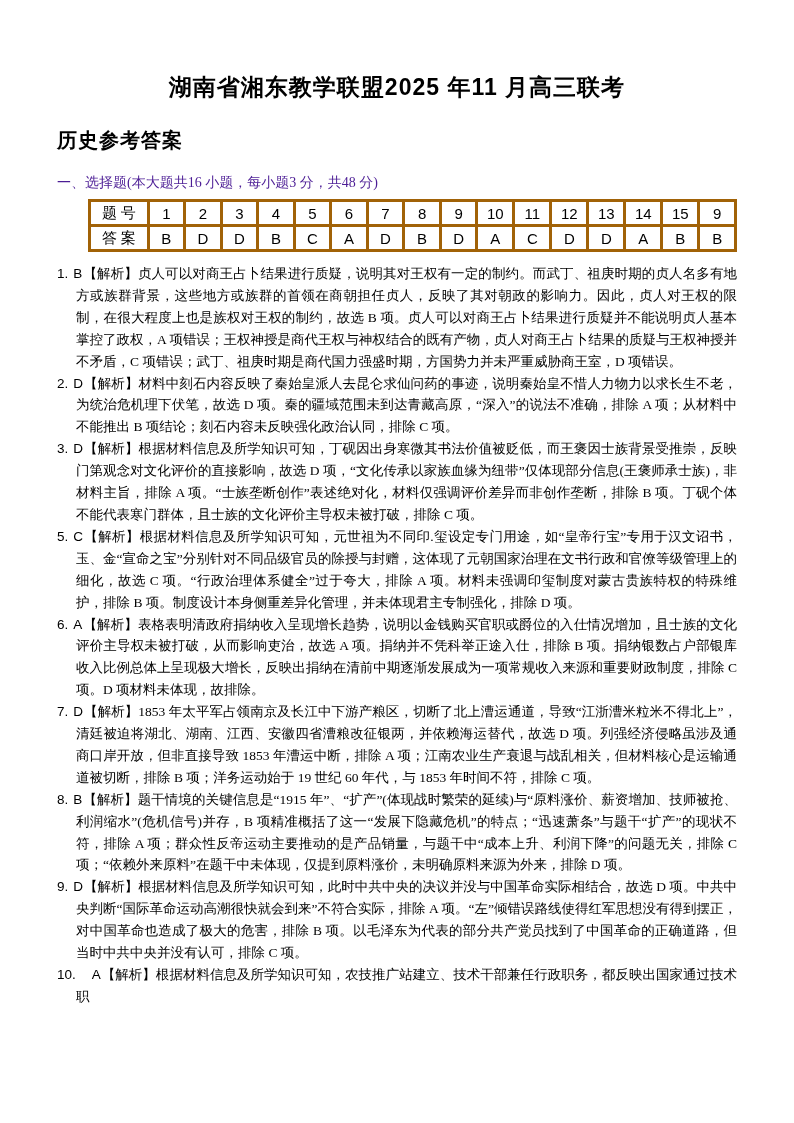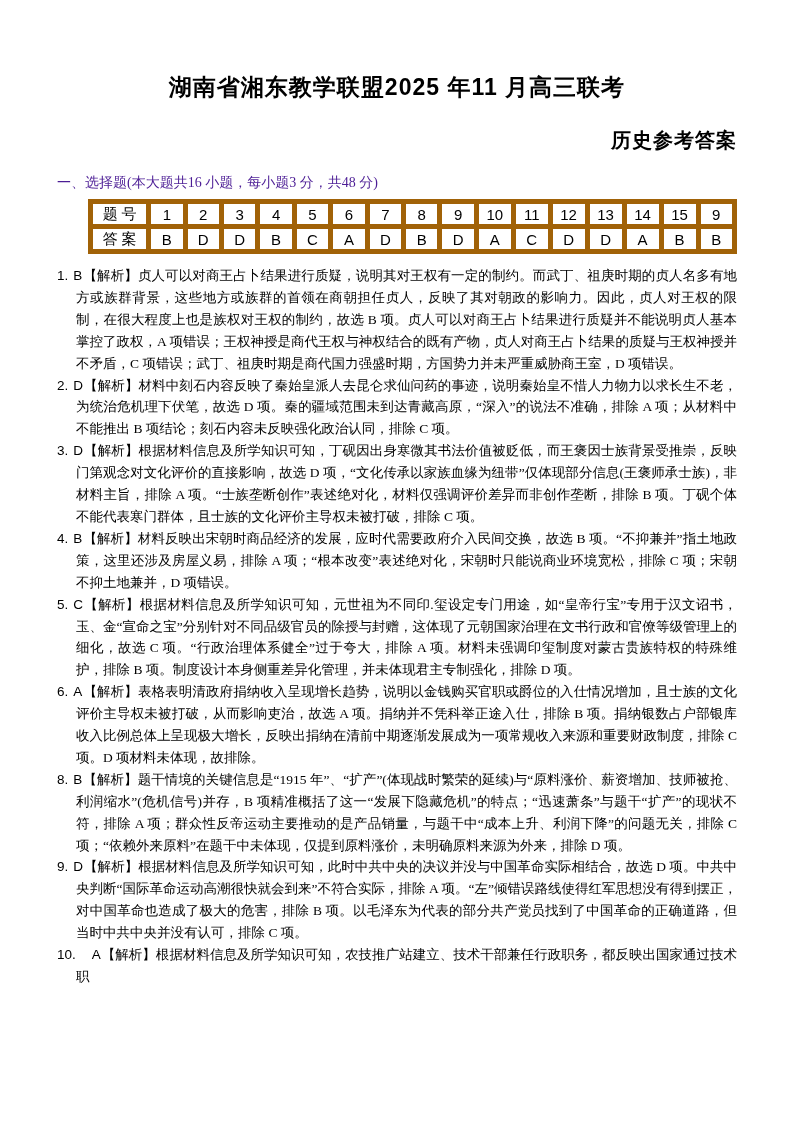--- a/index.html
+++ b/index.html
@@ -17,41 +17,41 @@
   }
   .title {
     text-align: center;
     font-family: "Liberation Sans", "DejaVu Sans", sans-serif;
     font-weight: bold;
     font-size: 23px;
     letter-spacing: 1px;
     color: #000;
   }
   .subtitle {
-    text-align: right;
+    text-align: left;
     font-family: Liberation Serif, serif;
     font-weight: bold;
     font-size: 20px;
     letter-spacing: 1px;
     margin-top: 24px;
     color: #000;
   }
   .section-heading {
     margin-top: 20px;
     font-size: 14px;
     color: #4c1d95;
   }
   table.answer-table {
     border-collapse: collapse;
     table-layout: fixed;
     margin: 7px 0 0 31px;
     border: 2px solid #000;
   }
   table.answer-table td {
-    border: 5px solid #a16207;
+    border: 3px solid #a16207;
     box-sizing: border-box;
     width: 38.5px;
     height: 25px;
     text-align: center;
     vertical-align: middle;
     font-family: "Liberation Sans", "DejaVu Sans", sans-serif;
     font-size: 15px;
     padding: 0;
     color: #000;
   }
@@ -136,21 +136,21 @@
       <td>B</td>
       <td>B</td>
     </tr>
   </tbody>
     </table>
 
   <div class="items">
     <p class="item"><span class="num">1.</span><span class="ans">B</span><span class="txt">【解析】贞人可以对商王占卜结果进行质疑，说明其对王权有一定的制约。而武丁、祖庚时期的贞人名多有地方或族群背景，这些地方或族群的首领在商朝担任贞人，反映了其对朝政的影响力。因此，贞人对王权的限制，在很大程度上也是族权对王权的制约，故选 B 项。贞人可以对商王占卜结果进行质疑并不能说明贞人基本掌控了政权，A 项错误；王权神授是商代王权与神权结合的既有产物，贞人对商王占卜结果的质疑与王权神授并不矛盾，C 项错误；武丁、祖庚时期是商代国力强盛时期，方国势力并未严重威胁商王室，D 项错误。</span></p>
     <p class="item"><span class="num">2.</span><span class="ans">D</span><span class="txt">【解析】材料中刻石内容反映了秦始皇派人去昆仑求仙问药的事迹，说明秦始皇不惜人力物力以求长生不老，为统治危机理下伏笔，故选 D 项。秦的疆域范围未到达青藏高原，“深入”的说法不准确，排除 A 项；从材料中不能推出 B 项结论；刻石内容未反映强化政治认同，排除 C 项。</span></p>
     <p class="item"><span class="num">3.</span><span class="ans">D</span><span class="txt">【解析】根据材料信息及所学知识可知，丁砚因出身寒微其书法价值被贬低，而王褒因士族背景受推崇，反映门第观念对文化评价的直接影响，故选 D 项，“文化传承以家族血缘为纽带”仅体现部分信息(王褒师承士族)，非材料主旨，排除 A 项。“士族垄断创作”表述绝对化，材料仅强调评价差异而非创作垄断，排除 B 项。丁砚个体不能代表寒门群体，且士族的文化评价主导权未被打破，排除 C 项。</span></p>
-    <p class="item"><span class="num">4.</span><span class="ans">B</span><span class="txt">【解析】材料反映出宋朝时商品经济的发展，应时代需要政府介入民间交换，故选 B 项。“不抑兼并”指土地政策，这里还涉及房屋义易，排除 A 项；“根本改变”表述绝对化，宋朝时只能说商业环境宽松，排除 C 项；宋朝不抑土地兼并，D 项错误。</span></p>
     <p class="item"><span class="num">5.</span><span class="ans">C</span><span class="txt">【解析】根据材料信息及所学知识可知，元世祖为不同印.玺设定专门用途，如“皇帝行宝”专用于汉文诏书，玉、金“宣命之宝”分别针对不同品级官员的除授与封赠，这体现了元朝国家治理在文书行政和官僚等级管理上的细化，故选 C 项。“行政治理体系健全”过于夸大，排除 A 项。材料未强调印玺制度对蒙古贵族特权的特殊维护，排除 B 项。制度设计本身侧重差异化管理，并未体现君主专制强化，排除 D 项。</span></p>
     <p class="item"><span class="num">6.</span><span class="ans">A</span><span class="txt">【解析】表格表明清政府捐纳收入呈现增长趋势，说明以金钱购买官职或爵位的入仕情况增加，且士族的文化评价主导权未被打破，从而影响吏治，故选 A 项。捐纳并不凭科举正途入仕，排除 B 项。捐纳银数占户部银库收入比例总体上呈现极大增长，反映出捐纳在清前中期逐渐发展成为一项常规收入来源和重要财政制度，排除 C 项。D 项材料未体现，故排除。</span></p>
+    <p class="item"><span class="num">7.</span><span class="ans">D</span><span class="txt">【解析】1853 年太平军占领南京及长江中下游产粮区，切断了北上漕运通道，导致“江浙漕米粒米不得北上”，清廷被迫将湖北、湖南、江西、安徽四省漕粮改征银两，并依赖海运替代，故选 D 项。列强经济侵略虽涉及通商口岸开放，但非直接导致 1853 年漕运中断，排除 A 项；江南农业生产衰退与战乱相关，但材料核心是运输通道被切断，排除 B 项；洋务运动始于 19 世纪 60 年代，与 1853 年时间不符，排除 C 项。</span></p>
     <p class="item"><span class="num">8.</span><span class="ans">B</span><span class="txt">【解析】题干情境的关键信息是“1915 年”、“扩产”(体现战时繁荣的延续)与“原料涨价、薪资增加、技师被抢、利润缩水”(危机信号)并存，B 项精准概括了这一“发展下隐藏危机”的特点；“迅速萧条”与题干“扩产”的现状不符，排除 A 项；群众性反帝运动主要推动的是产品销量，与题干中“成本上升、利润下降”的问题无关，排除 C 项；“依赖外来原料”在题干中未体现，仅提到原料涨价，未明确原料来源为外来，排除 D 项。</span></p>
     <p class="item"><span class="num">9.</span><span class="ans">D</span><span class="txt">【解析】根据材料信息及所学知识可知，此时中共中央的决议并没与中国革命实际相结合，故选 D 项。中共中央判断“国际革命运动高潮很快就会到来”不符合实际，排除 A 项。“左”倾错误路线使得红军思想没有得到摆正，对中国革命也造成了极大的危害，排除 B 项。以毛泽东为代表的部分共产党员找到了中国革命的正确道路，但当时中共中央并没有认可，排除 C 项。</span></p>
     <p class="item song"><span class="num">10.</span><span class="ans">A</span><span class="txt">【解析】根据材料信息及所学知识可知，农技推广站建立、技术干部兼任行政职务，都反映出国家通过技术职</span></p>
   </div>
 
 </div>
 
 </body></html>

